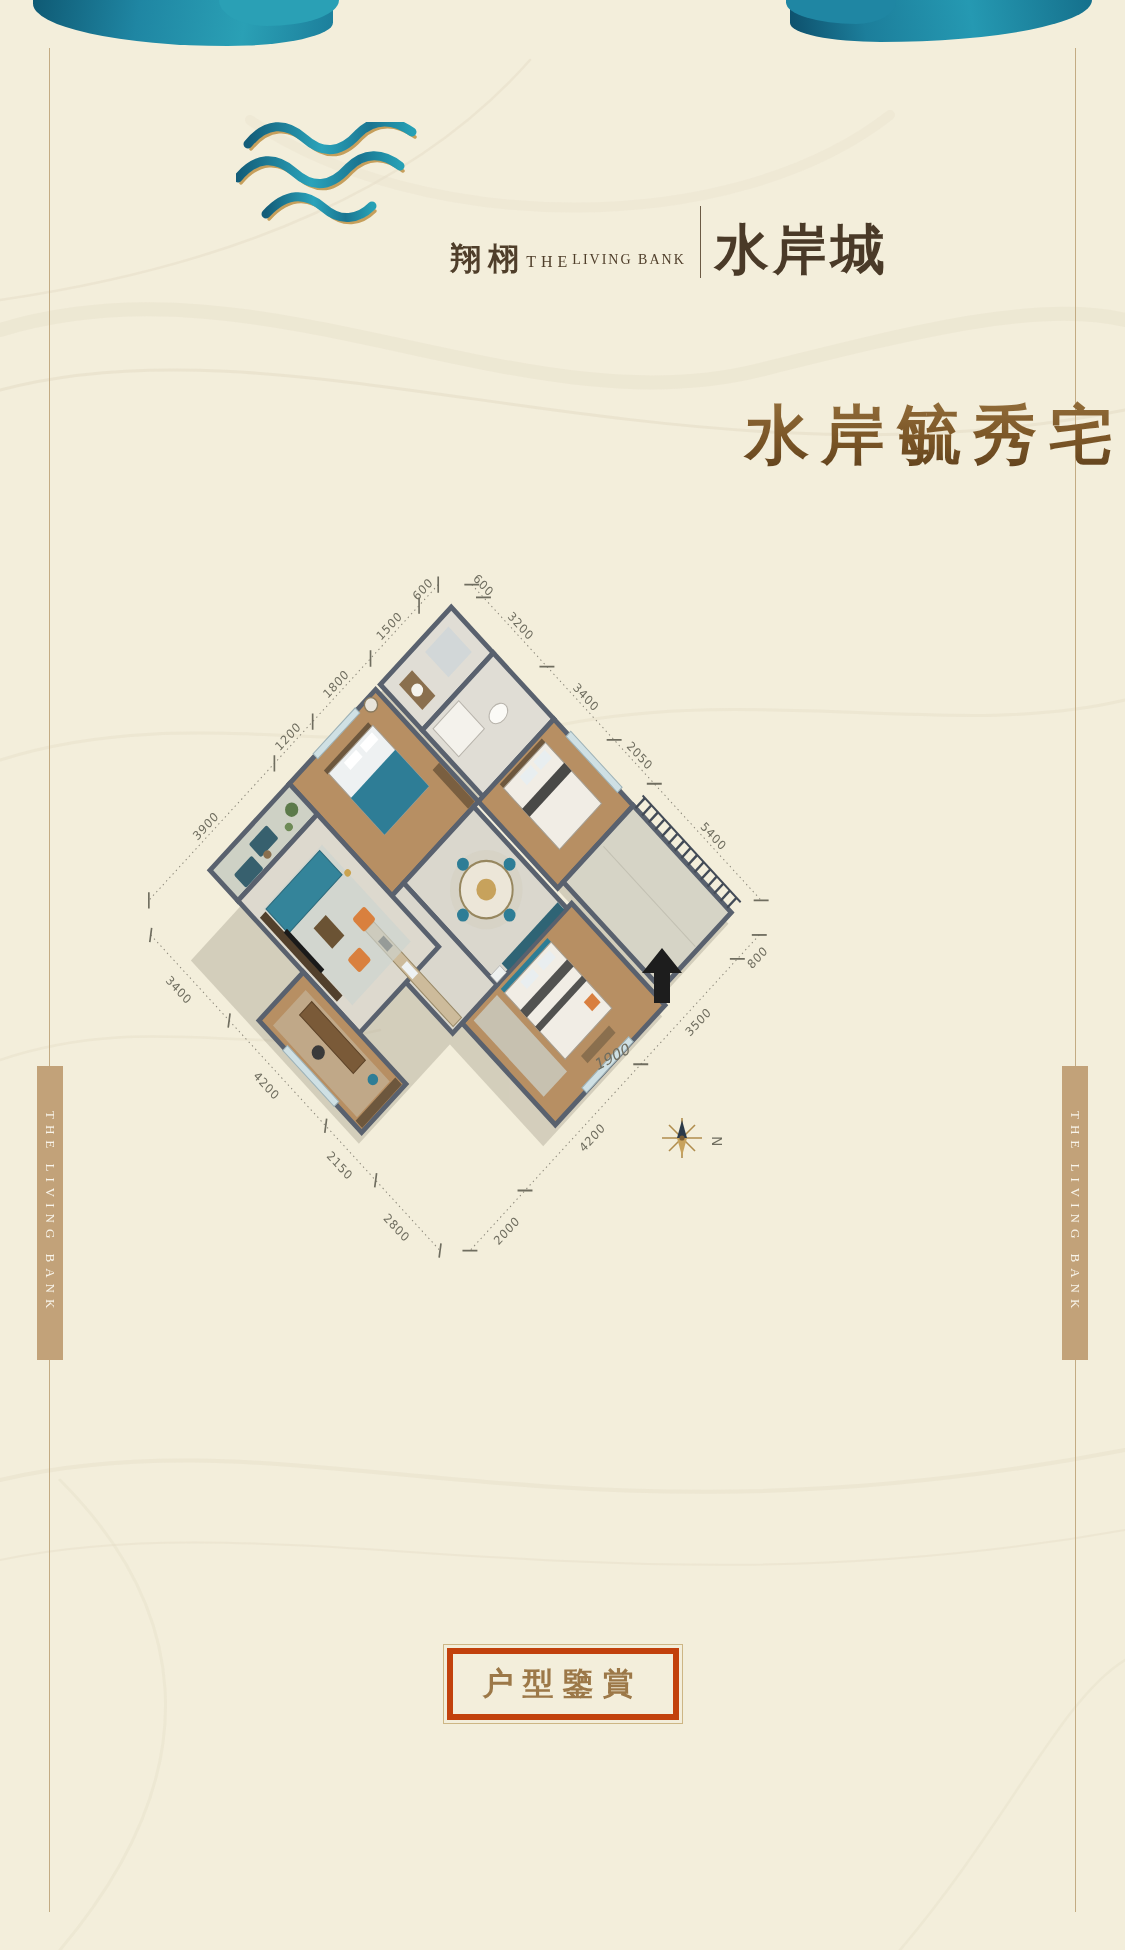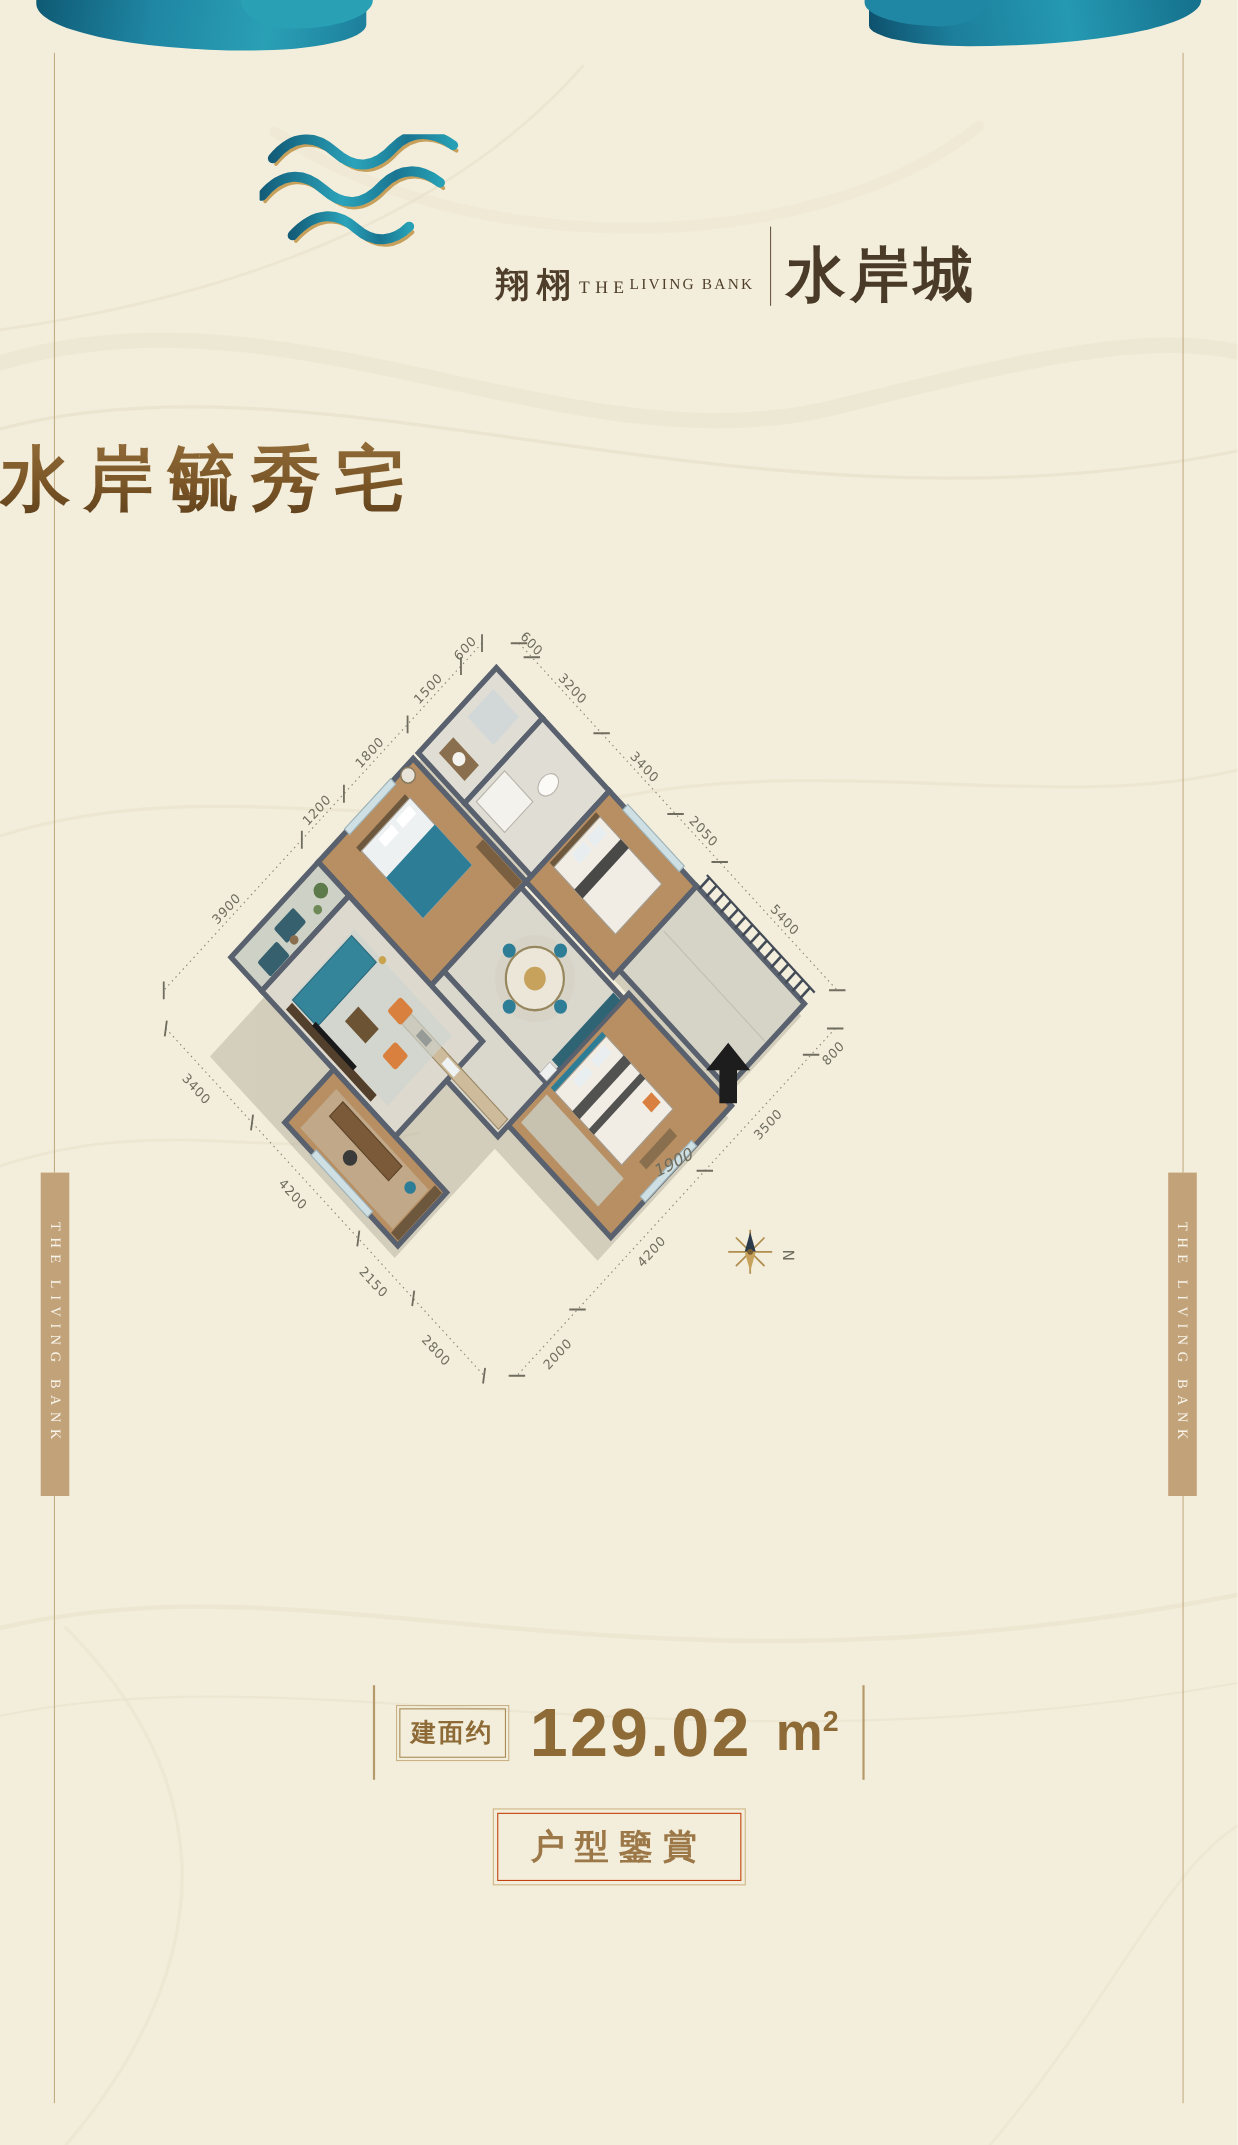--- a/index.html
+++ b/index.html
@@ -34,42 +34,42 @@
   .logo-waves{margin-right:6px;margin-bottom:36px;}
   .brand-block{display:flex;align-items:center;
     color:#4f3e2a;font-family:"Liberation Serif","DejaVu Serif",serif;margin-right:14px;}
   .brand-cn{font-size:31px;letter-spacing:7px;font-weight:600;}
   .brand-en1{font-size:16px;letter-spacing:5px;margin-top:5px;}
   .brand-en2{font-size:14px;letter-spacing:2px;margin-top:2px;}
   .logo-divider{width:1px;height:72px;background:#6b5a44;margin:0 14px 2px 0;}
   .project-name{font-size:54px;font-weight:700;color:#4a3a28;letter-spacing:4px;
     font-family:"DejaVu Serif","Liberation Serif",serif;line-height:1;margin-bottom:4px;}
   
-  .title{position:absolute;top:392px;width:100%;text-align:left;z-index:3;
+  .title{position:absolute;top:392px;width:100%;text-align:right;z-index:3;
     font-family:"DejaVu Serif","Liberation Serif",serif;font-weight:700;
     font-size:64px;letter-spacing:12px;
     background:linear-gradient(180deg,#96713d 0%,#7a5526 55%,#5a3d1b 100%);
     -webkit-background-clip:text;background-clip:text;color:transparent;}
   .badge-wrap{position:absolute;top:502px;width:100%;text-align:center;z-index:3;}
   .badge{display:inline-block;border:1px solid #a98c55;outline:1px solid #c9b285;
     outline-offset:3px;padding:6px 26px;color:#a07b43;font-size:35px;letter-spacing:3px;}
   
   .plan{position:absolute;left:82px;top:548px;z-index:2;}
   
   .area-row{position:absolute;top:1532px;width:100%;display:flex;z-index:3;
     justify-content:center;align-items:center;gap:22px;color:#8d6a36;}
   .area-bar{width:2px;height:86px;background:#b59a6b;}
   .area-label{border:1px solid #a98c55;outline:1px solid #c9b285;outline-offset:2px;
     font-size:23px;font-weight:700;padding:6px 10px;letter-spacing:2px;}
   .area-value{font-size:62px;font-weight:700;letter-spacing:2px;}
   .area-unit{font-size:48px;font-weight:700;}
   .area-unit sup{font-size:26px;}
   
   .section-wrap{position:absolute;top:1648px;width:100%;text-align:center;z-index:3;}
-  .section-badge{display:inline-block;border:1px solid #c2410c;outline:1px solid #cdb685;
+  .section-badge{display:inline-block;border:6px solid #c2410c;outline:1px solid #cdb685;
     outline-offset:3px;padding:9px 30px;color:#9c7848;font-size:31px;letter-spacing:9px;
     font-family:"DejaVu Serif","Liberation Serif",serif;font-weight:600;}
   
   .desc{position:absolute;top:1736px;width:100%;text-align:center;z-index:3;
     color:#9f7c49;font-size:29px;letter-spacing:2.5px;font-weight:600;}
   .desc p{margin:0;line-height:66px;}
 </style>
 </head>
 <body>
 
@@ -316,26 +316,19 @@
         <line x1="-13" y1="-13" x2="13" y2="13"></line>
           <line x1="-13" y1="13" x2="13" y2="-13"></line>
       </g>
       <polygon points="0,-18 5,0 -5,0" fill="#2b3a4a"></polygon>
       <polygon points="0,18 5,0 -5,0" fill="#c7a25c"></polygon>
       <circle cx="0" cy="0" r="2.6" fill="#7a5c33"></circle>
       <text transform="translate(30,-2) rotate(90)" font-size="14" fill="#6f6d5f" font-family="DejaVu Sans, Liberation Sans, sans-serif">N</text>
     </g>
   </svg>
 
-  <div class="area-row">
-    <div class="area-bar"></div>
-    <span class="area-label">建面约</span>
-    <span class="area-value">129.02</span>
-    <span class="area-unit"><span>m</span><sup>2</sup></span>
-    <div class="area-bar"></div>
-  </div>
 
   <div class="section-wrap">
     <span class="section-badge">户型鑒賞</span>
   </div>
 
 
 </div>
 
 </body></html>

